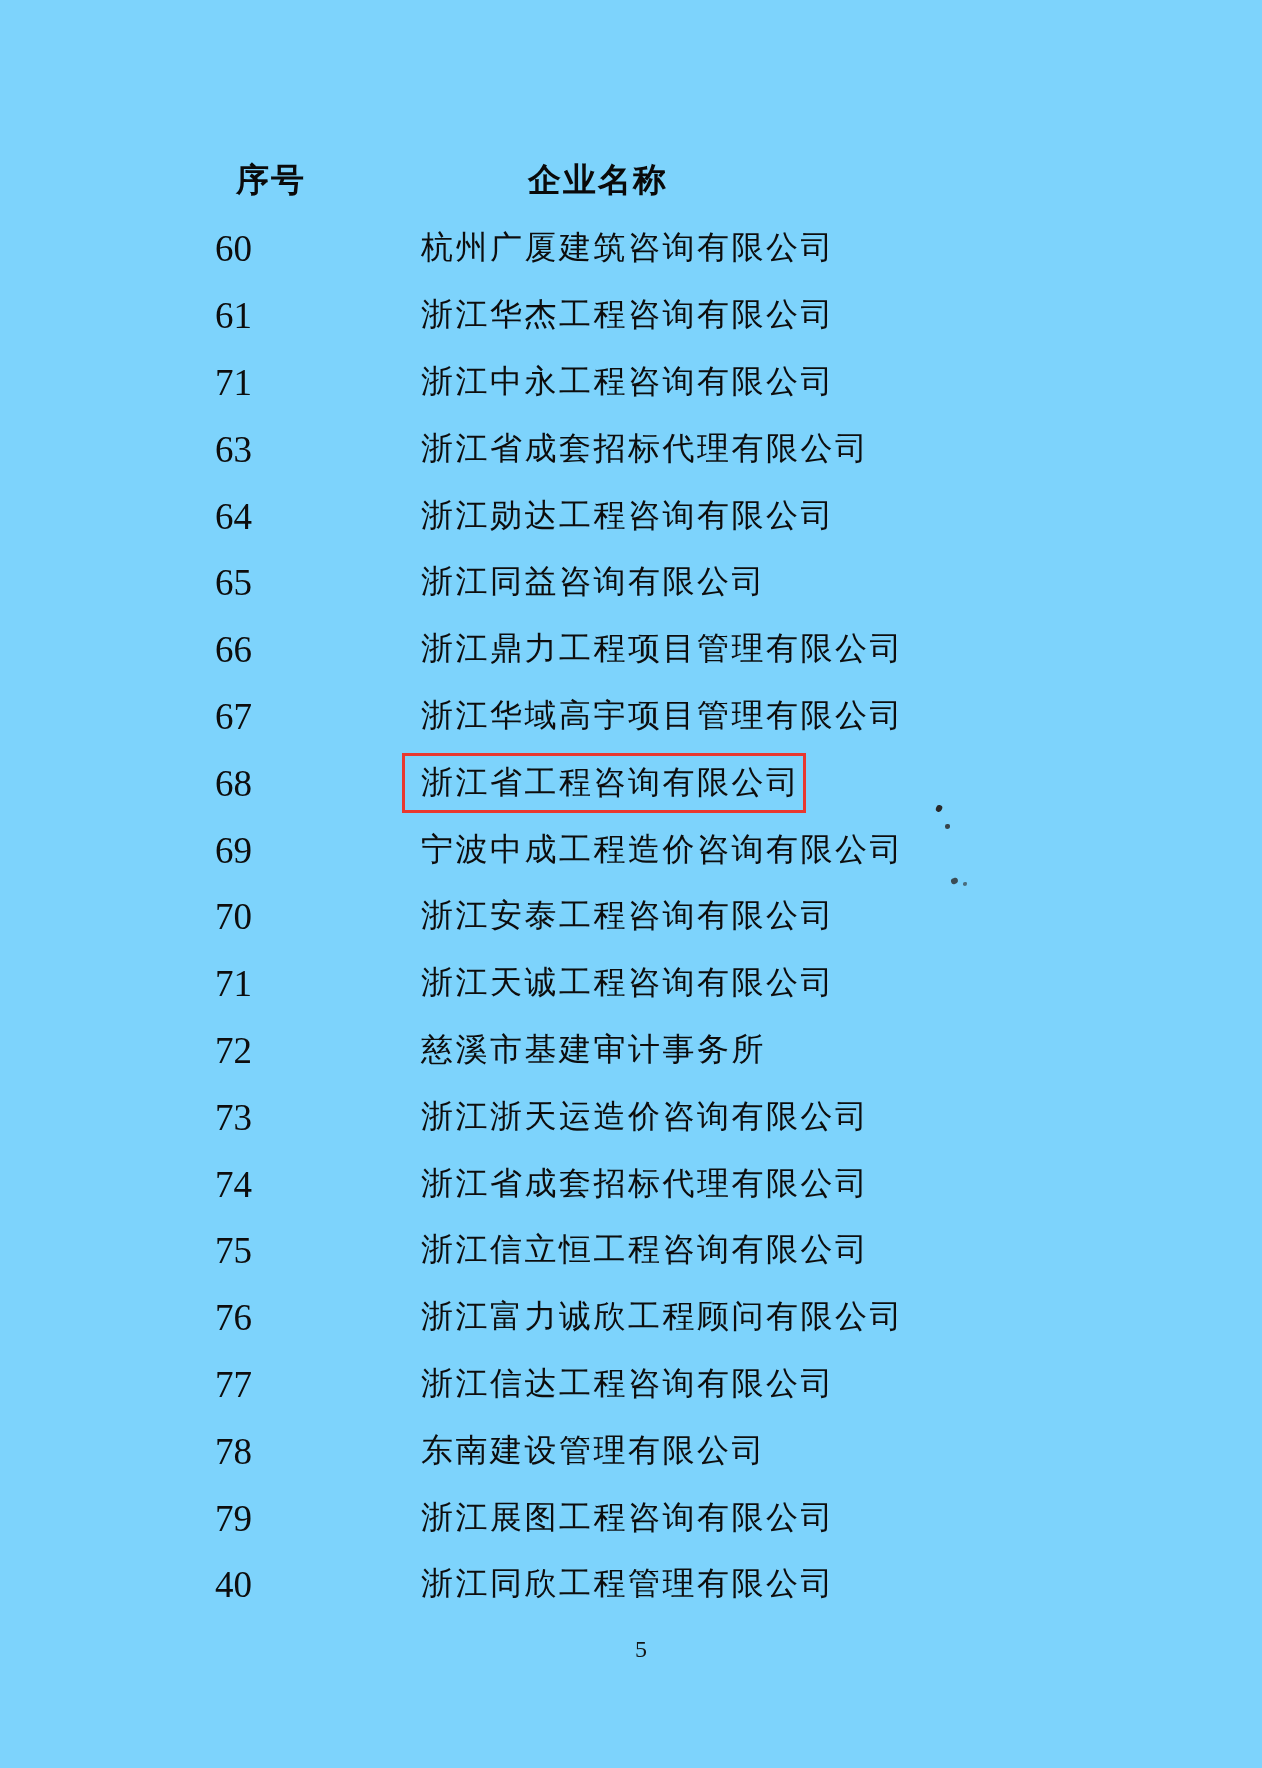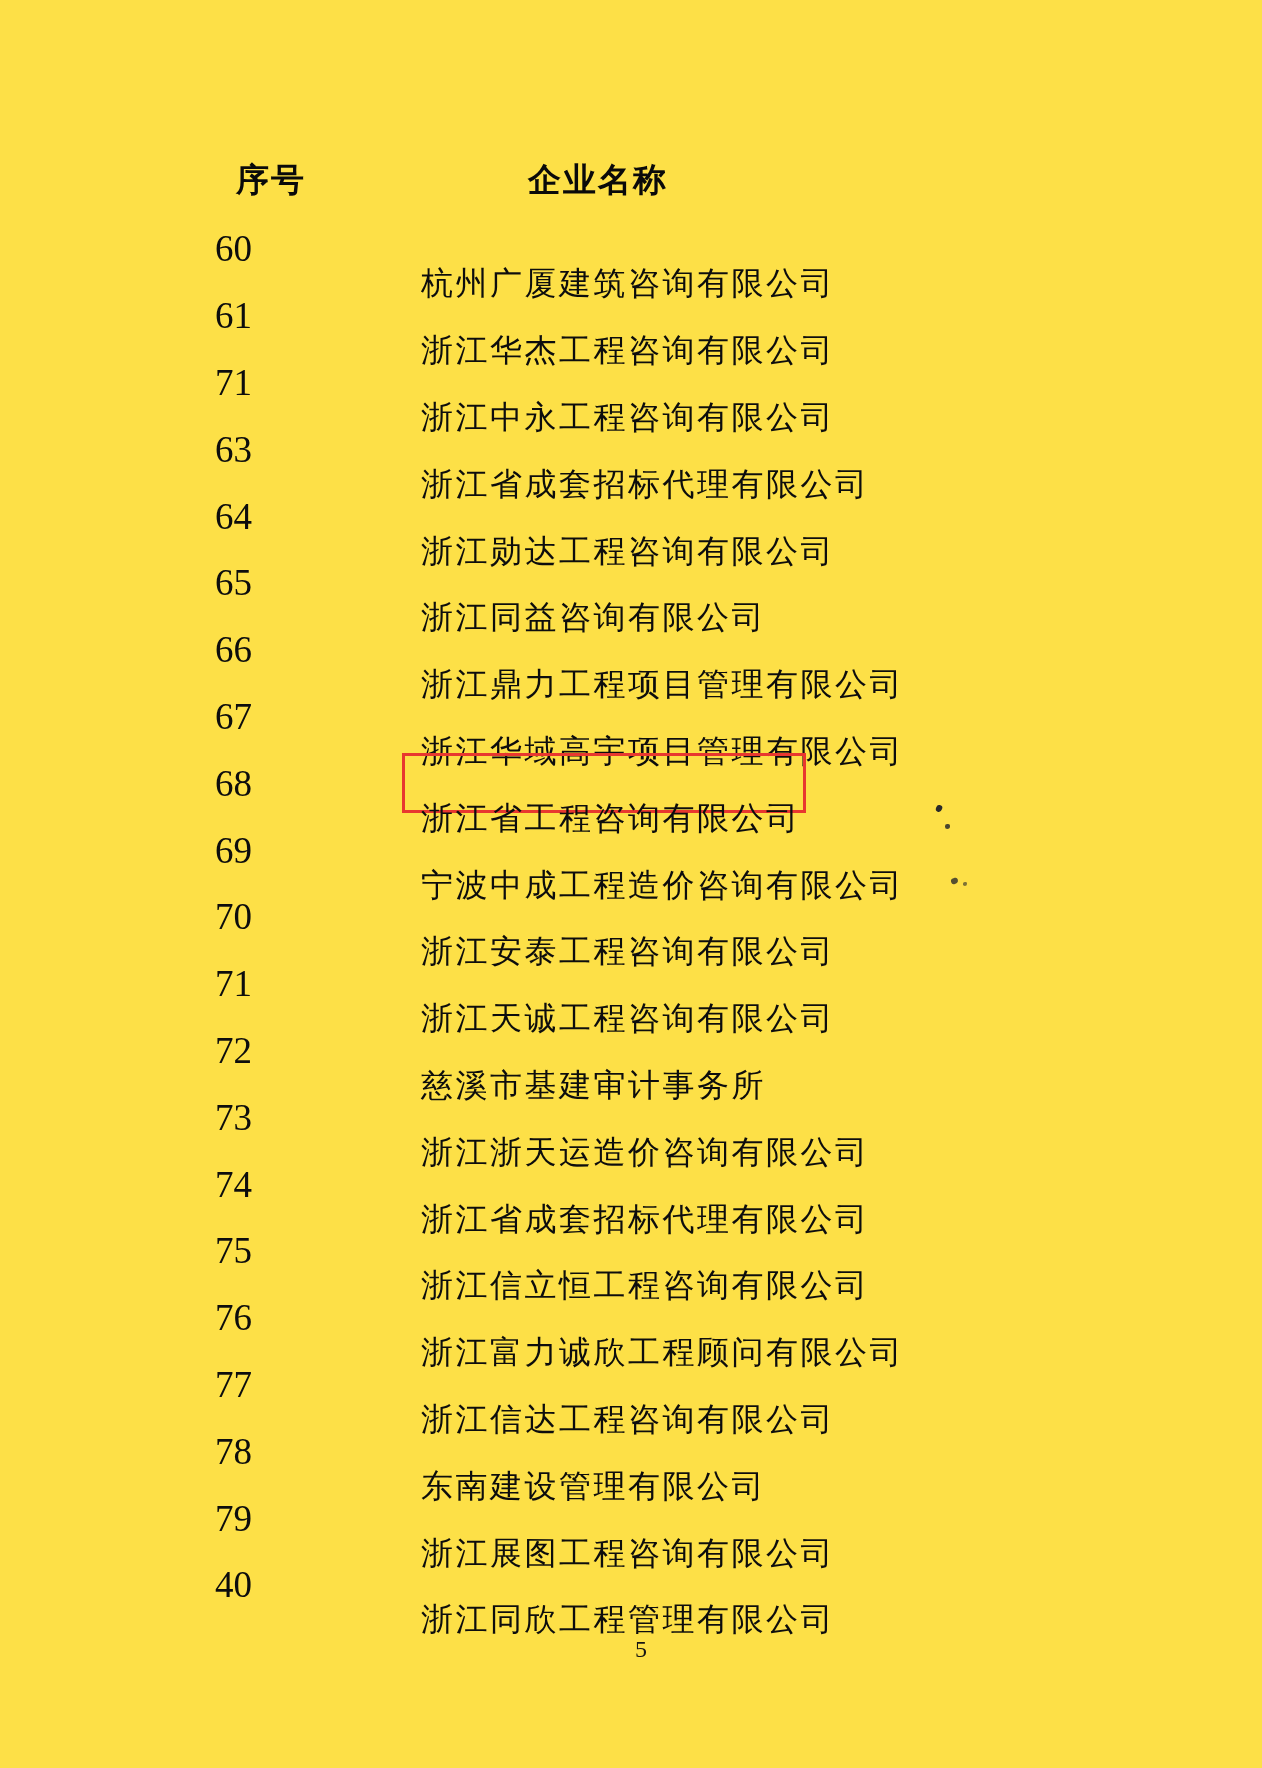--- a/index.html
+++ b/index.html
@@ -8,21 +8,21 @@
     height: 1768px;
     background: #ffffff;
     position: relative;
     overflow: hidden;
     font-family: "Liberation Serif", serif;
     color: #111111;
   }
   .page {
     position: absolute;
     inset: 0;
-    background: #fde047;
+    background: #7dd3fc;
   }
   
   .table-header {
     position: absolute;
     top: 150px;
     left: 0;
     width: 100%;
     height: 60px;
   }
   .hdr {
@@ -62,21 +62,20 @@
   }
   .row .name {
     position: absolute;
     left: 421px;
     top: 50%;
     transform: translateY(-50%);
     font-size: 32px;
     letter-spacing: 2.5px;
     white-space: nowrap;
     color: #0d0d0d;
-    margin-top: 36px;
   }
   .row .hl-box {
     display: none;
     position: absolute;
     left: 402px;
     top: 50%;
     transform: translateY(-50%);
     width: 398px;
     height: 54px;
     border: 3px solid #e8382f;

